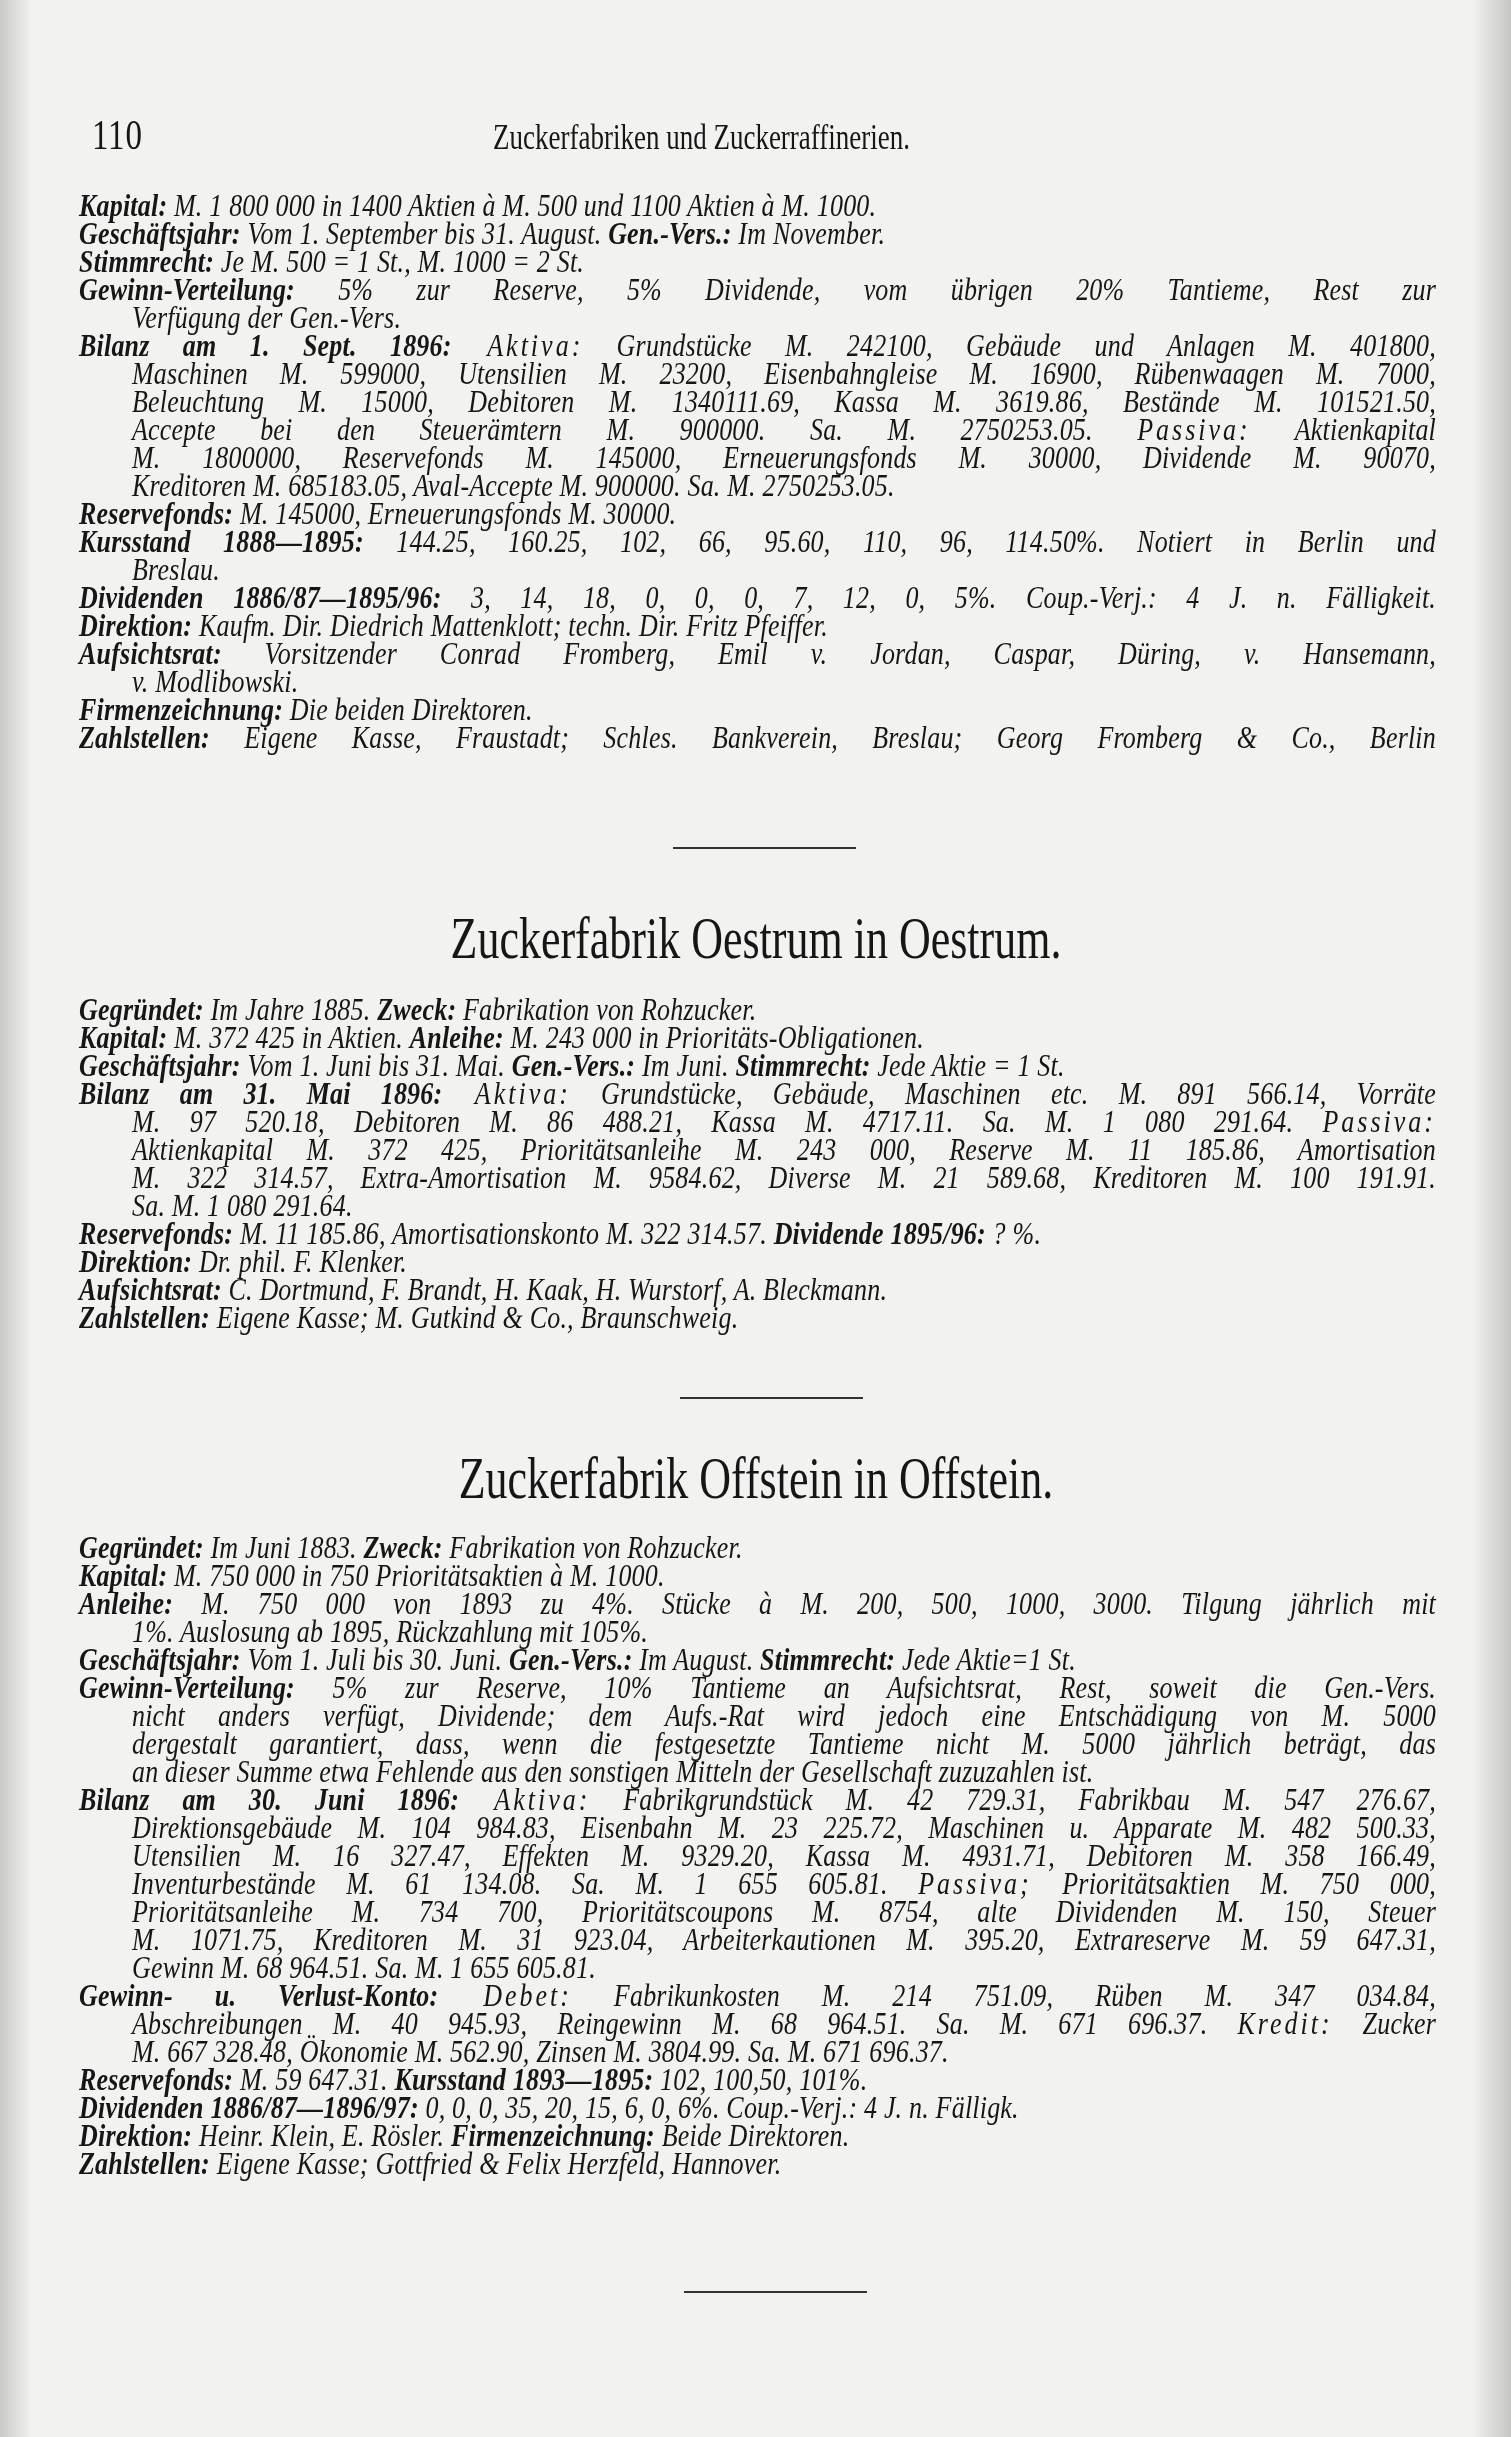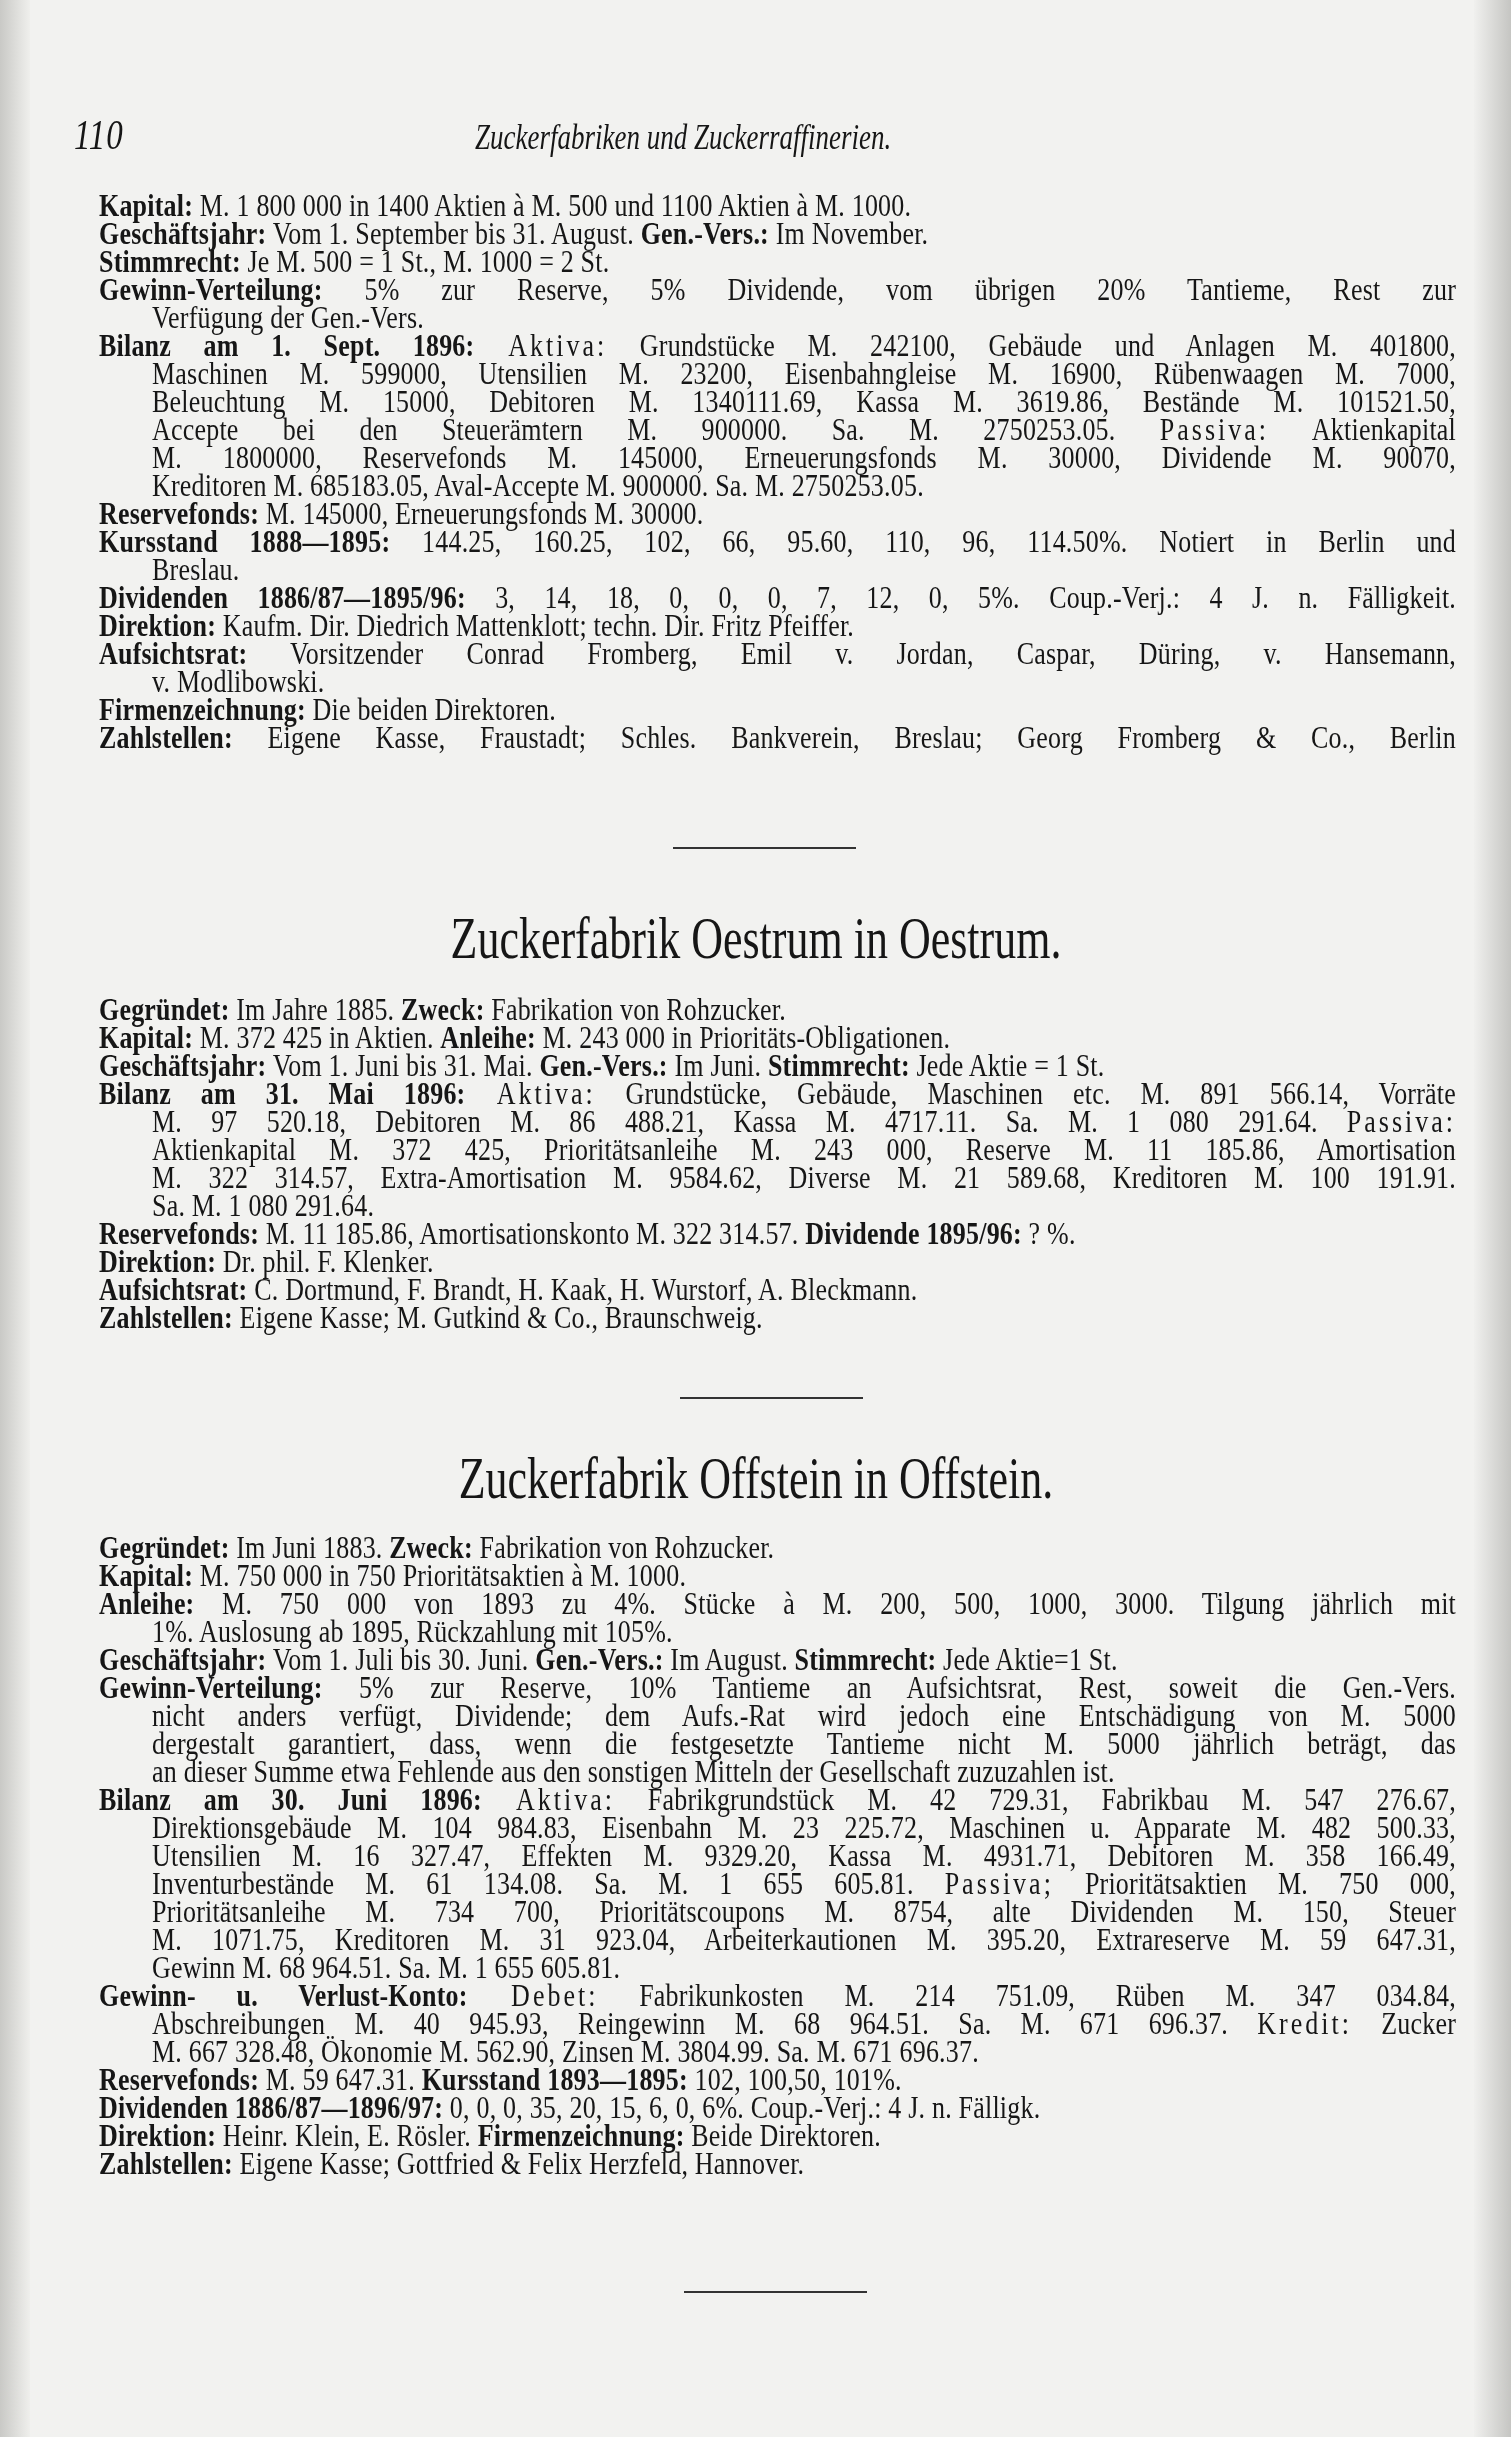--- a/index.html
+++ b/index.html
@@ -13,32 +13,32 @@
   }
   .page-edge-left {
     position: absolute; left: 0; top: 0; width: 30px; height: 2438px;
     background: linear-gradient(to right, #c9c9c6, #efefec);
   }
   .page-edge-right {
     position: absolute; right: 0; top: 0; width: 38px; height: 2438px;
     background: linear-gradient(to left, #c4c4c1, #f0f0ee);
   }
   .running-head {
-    position: absolute; top: 113px; left: 74px; width: 1361px; height: 45px; font-style: italic;
+    position: absolute; top: 113px; left: 92px; width: 1361px; height: 45px;
   }
   .page-number {
     position: absolute; left: 0; top: 0; font-size: 33px; letter-spacing: 0.8px;
     transform: scaleY(1.25); transform-origin: top left;
   }
   .running-title {
     position: absolute; left: 401px; top: 4.5px; font-size: 27px;
     transform: scaleY(1.3); transform-origin: top left;
   }
   .section {
-    position: absolute; left: 99px; width: 1361px;
+    position: absolute; left: 79px; width: 1361px; font-style: italic;
   }
   .line {
     font-size: 26px; line-height: 28px; height: 28px;
     white-space: nowrap;
     transform: scaleY(1.22); transform-origin: top left;
     letter-spacing: 0.2px;
   }
   .line.just { text-align: justify; text-align-last: justify; width: 1357px; }
   .line.indent { padding-left: 53px; }
   .line.indent.just { width: 1304px; }

